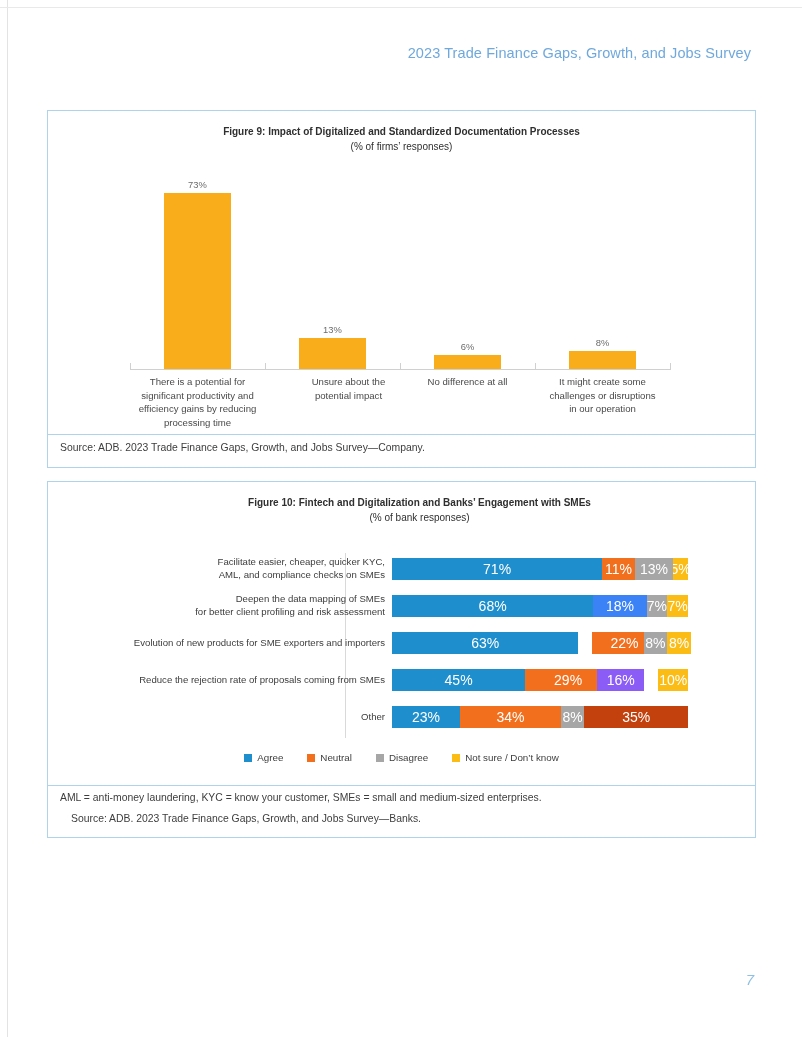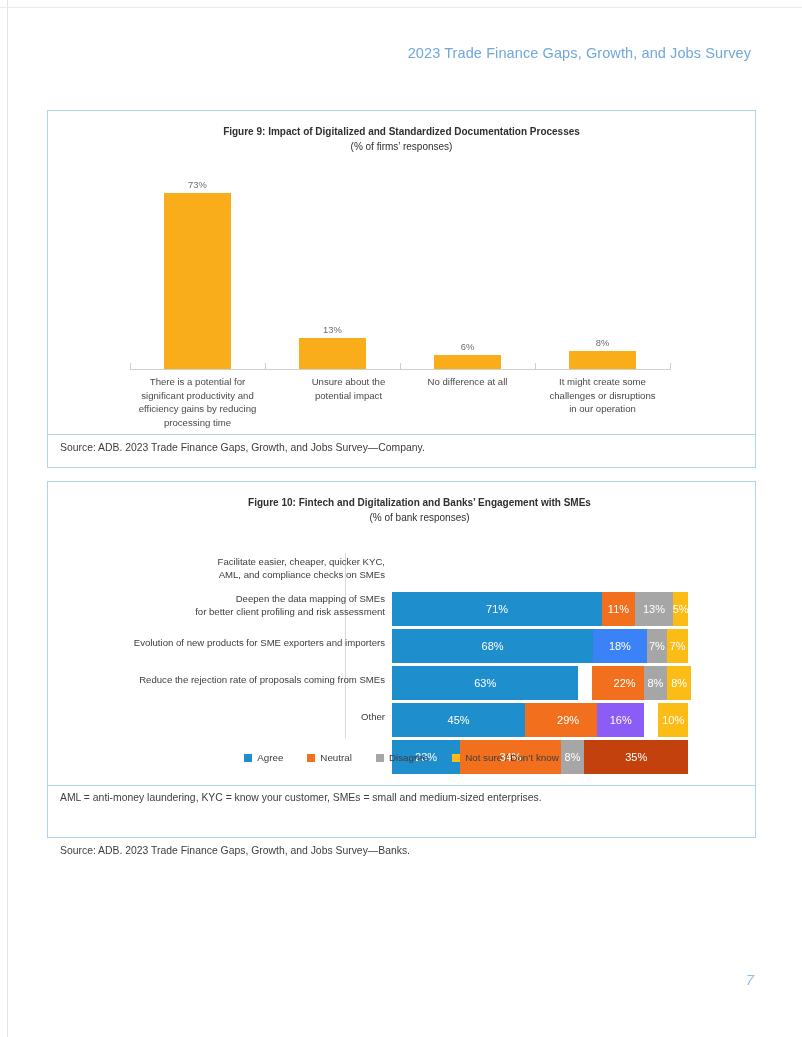--- a/index.html
+++ b/index.html
@@ -178,29 +178,28 @@
     position: absolute;
     left: 345px;
     top: 553px;
     width: 1px;
     height: 185px;
     background: #d9d9d9;
   }
   .seg {
     position: absolute;
     top: 0;
-    height: 34px;
+    height: 22px;
     display: flex;
     align-items: center;
     justify-content: center;
-    font-size: 11px;
+    font-size: 14px;
     color: #ffffff;
     overflow: hidden;
     white-space: nowrap;
-    margin-top: 34px;
   }
   .legend {
     position: absolute;
     left: 47px;
     top: 752px;
     width: 709px;
     display: flex;
     justify-content: center;
     gap: 24px;
     font-size: 9.8px;
@@ -416,17 +415,17 @@
         <span>Disagree</span>
       </div>
       <div class="legend-item">
         <span class="legend-swatch" style="background: rgb(251, 188, 22);"></span>
         <span>Not sure / Don’t know</span>
       </div>
     </div>
 
   <div class="rule" id="fig10-rule" style="top:785px;"></div>
   <div class="note-line" id="fig10-note" style="top:792px;">AML =  anti-money laundering, KYC = know your customer, SMEs = small and medium-sized enterprises.</div>
-  <div class="note-line" id="fig10-source" style="top:845px;">Source: ADB. 2023 Trade Finance Gaps, Growth, and Jobs Survey—Banks.</div>
+  <div class="note-line" id="fig10-source" style="top:813px;margin-left:11px;">Source: ADB. 2023 Trade Finance Gaps, Growth, and Jobs Survey—Banks.</div>
 
   <div class="page-number">7</div>
 
 </div>
 
 </body></html>

